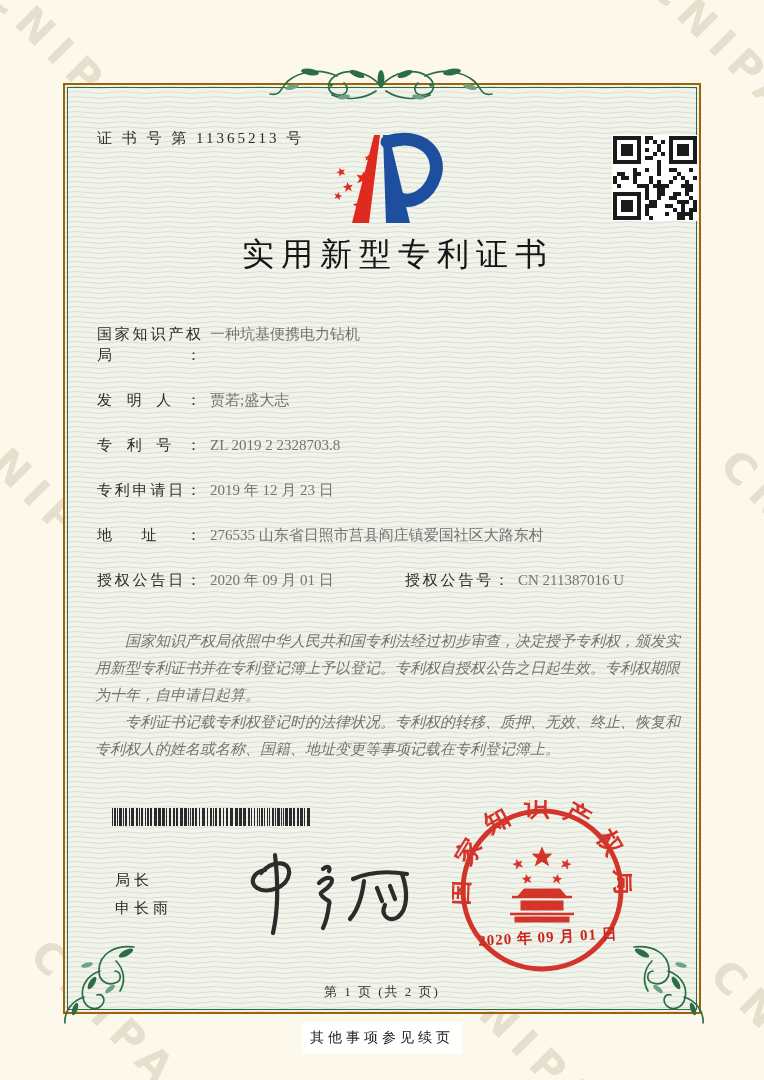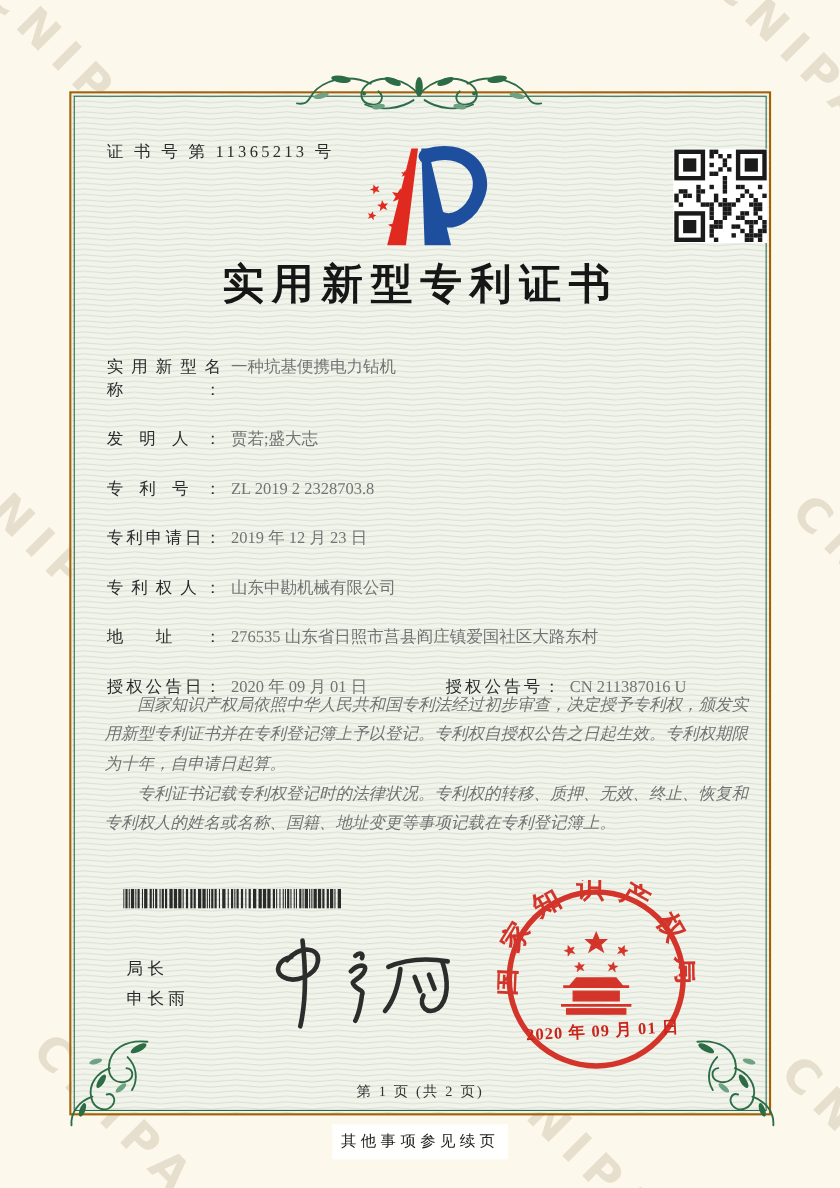--- a/index.html
+++ b/index.html
@@ -28,22 +28,22 @@
   .wavebg{position:absolute;left:0;top:0;width:100%;height:100%;}
   .orn{position:absolute;z-index:5;}
   .content{position:absolute;left:0;top:0;width:100%;height:100%;z-index:4;}
   .certno{
     position:absolute;left:32px;top:44px;
     font-size:15px;letter-spacing:3px;color:#2b2b2b;
   }
   .logo{position:absolute;left:246px;top:42px;}
   .qr{position:absolute;left:547px;top:50px;}
   .title{
-    position:absolute;left:0;top:148px;width:100%;
-    text-align:center;font-size:38px;font-weight:700;
+    position:absolute;left:16px;top:148px;width:100%;
+    text-align:center;font-size:32px;font-weight:400;
     letter-spacing:7px;color:#161616;
   }
   .fields{position:absolute;left:32px;top:239px;width:585px;}
   .row{display:flex;margin-bottom:24px;font-size:15px;line-height:21px;}
   .flabel{
     display:inline-block;width:104px;flex:none;
     text-align:justify;text-align-last:justify;color:#2b2b2b;
   }
   .fvalue{margin-left:9px;color:#737373;}
   .pair1{display:flex;width:308px;flex:none;}
@@ -258,38 +258,34 @@
         <rect x="65" y="9" width="12" height="12" fill="#1a1a1a"></rect>
         <rect x="1" y="57" width="28" height="28" fill="#1a1a1a"></rect>
         <rect x="5" y="61" width="20" height="20" fill="#fff"></rect>
         <rect x="9" y="65" width="12" height="12" fill="#1a1a1a"></rect>
       </svg>
 
     <div class="title">实用新型专利证书</div>
 
     <div class="fields">
       <div class="row">
-        <span class="flabel">实用新型名称：</span>
+        <span class="flabel">国家知识产权局：</span>
         <span class="fvalue">一种坑基便携电力钻机</span>
       </div>
       <div class="row">
         <span class="flabel">发明人：</span>
         <span class="fvalue">贾若;盛大志</span>
       </div>
       <div class="row">
         <span class="flabel">专利号：</span>
         <span class="fvalue">ZL 2019 2 2328703.8</span>
       </div>
       <div class="row">
         <span class="flabel">专利申请日：</span>
         <span class="fvalue">2019 年 12 月 23 日</span>
-      </div>
-      <div class="row">
-        <span class="flabel">专利权人：</span>
-        <span class="fvalue">山东中勘机械有限公司</span>
       </div>
       <div class="row">
         <span class="flabel">地址：</span>
         <span class="fvalue">276535 山东省日照市莒县阎庄镇爱国社区大路东村</span>
       </div>
       <div class="row">
         <span class="pair1">
           <span class="flabel">授权公告日：</span>
           <span class="fvalue">2020 年 09 月 01 日</span>
         </span>

